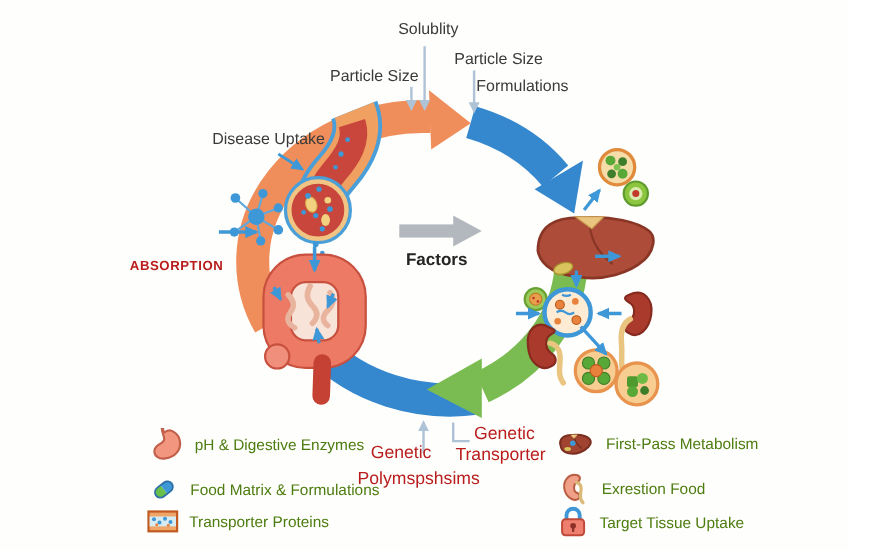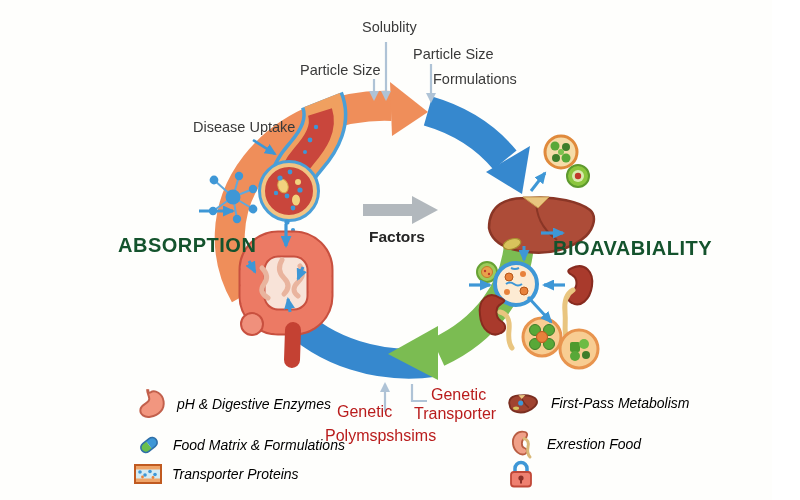--- a/index.html
+++ b/index.html
@@ -1,24 +1,24 @@
 <!DOCTYPE html>
 <html><head>
 <meta charset="utf-8">
 <style>
   html,body{margin:0;padding:0;background:#ffffff;}
   .canvas{position:relative;width:772px;height:500px;background:#fefefc;overflow:hidden;
           font-family:"Liberation Sans", sans-serif;}
   .art{position:absolute;left:0;top:0;}
   .lbl{position:absolute;color:#3a3a3a;font-size:14.5px;white-space:nowrap;}
-  .heading{position:absolute;color:#14532d;font-weight:bold;font-size:20px;letter-spacing:.5px;white-space:nowrap;}
+  .heading{position:absolute;color:#b91c1c;font-weight:bold;font-size:12px;letter-spacing:.5px;white-space:nowrap;}
   .center-lbl{position:absolute;left:335px;top:227px;width:124px;text-align:center;
               color:#252525;font-weight:bold;font-size:15.5px;line-height:1.32;}
   .legend-row{position:absolute;display:flex;align-items:center;gap:9px;}
-  .legend-row .txt{color:#000000;font-size:14px;white-space:nowrap;font-style:italic;}
+  .legend-row .txt{color:#4d7c0f;font-size:14px;white-space:nowrap;}
   .gen{position:absolute;color:#b91c1c;font-size:16px;white-space:nowrap;}
 </style>
 </head>
 <body>
 
 <div class="canvas">
 
   <svg class="art" width="800" height="500" viewBox="0 0 800 500">
     <defs>
       <marker id="mB" markerUnits="userSpaceOnUse" markerWidth="13" markerHeight="11" refX="10" refY="5.5" orient="auto">
@@ -188,21 +188,20 @@
     </g>
   </svg>
 
   <div class="lbl" style="left:362px;top:19px">Solublity</div>
   <div class="lbl" style="left:300px;top:62px">Particle Size</div>
   <div class="lbl" style="left:413px;top:46px">Particle Size</div>
   <div class="lbl" style="left:433px;top:71px">Formulations</div>
   <div class="lbl" style="left:193px;top:119px">Disease Uptake</div>
 
   <div class="heading" style="left:118px;top:234px">ABSORPTION</div>
-  <div class="heading" style="left:553px;top:237px">BIOAVABIALITY</div>
 
   <div class="center-lbl">
     <div>Factors</div>
   </div>
 
   <div class="gen" style="left:337px;top:403px">Genetic</div>
   <div class="gen" style="left:325px;top:427px">Polymspshsims</div>
   <div class="gen" style="left:431px;top:386px">Genetic</div>
   <div class="gen" style="left:414px;top:405px">Transporter</div>
 
@@ -253,15 +252,16 @@
     </svg>
     <span class="txt">Exrestion Food</span>
   </div>
   <div class="legend-row" style="left:506px;top:459px">
     <svg width="30" height="31" viewBox="0 0 30 30">
       <path d="M 9 13 V 9 A 6 6 0 0 1 21 9 V 13" fill="none" stroke="#3E97D6" stroke-width="3.5"></path>
       <rect x="5" y="12.5" width="20" height="14.5" rx="3" fill="#EF8070" stroke="#C04838" stroke-width="1.8"></rect>
       <circle cx="15" cy="18.5" r="2.6" fill="#8C3028"></circle>
       <rect x="14" y="19" width="2" height="5" fill="#8C3028"></rect>
     </svg>
+    <span class="txt">Target Tissue Uptake</span>
   </div>
 
 </div>
 
 </body></html>

